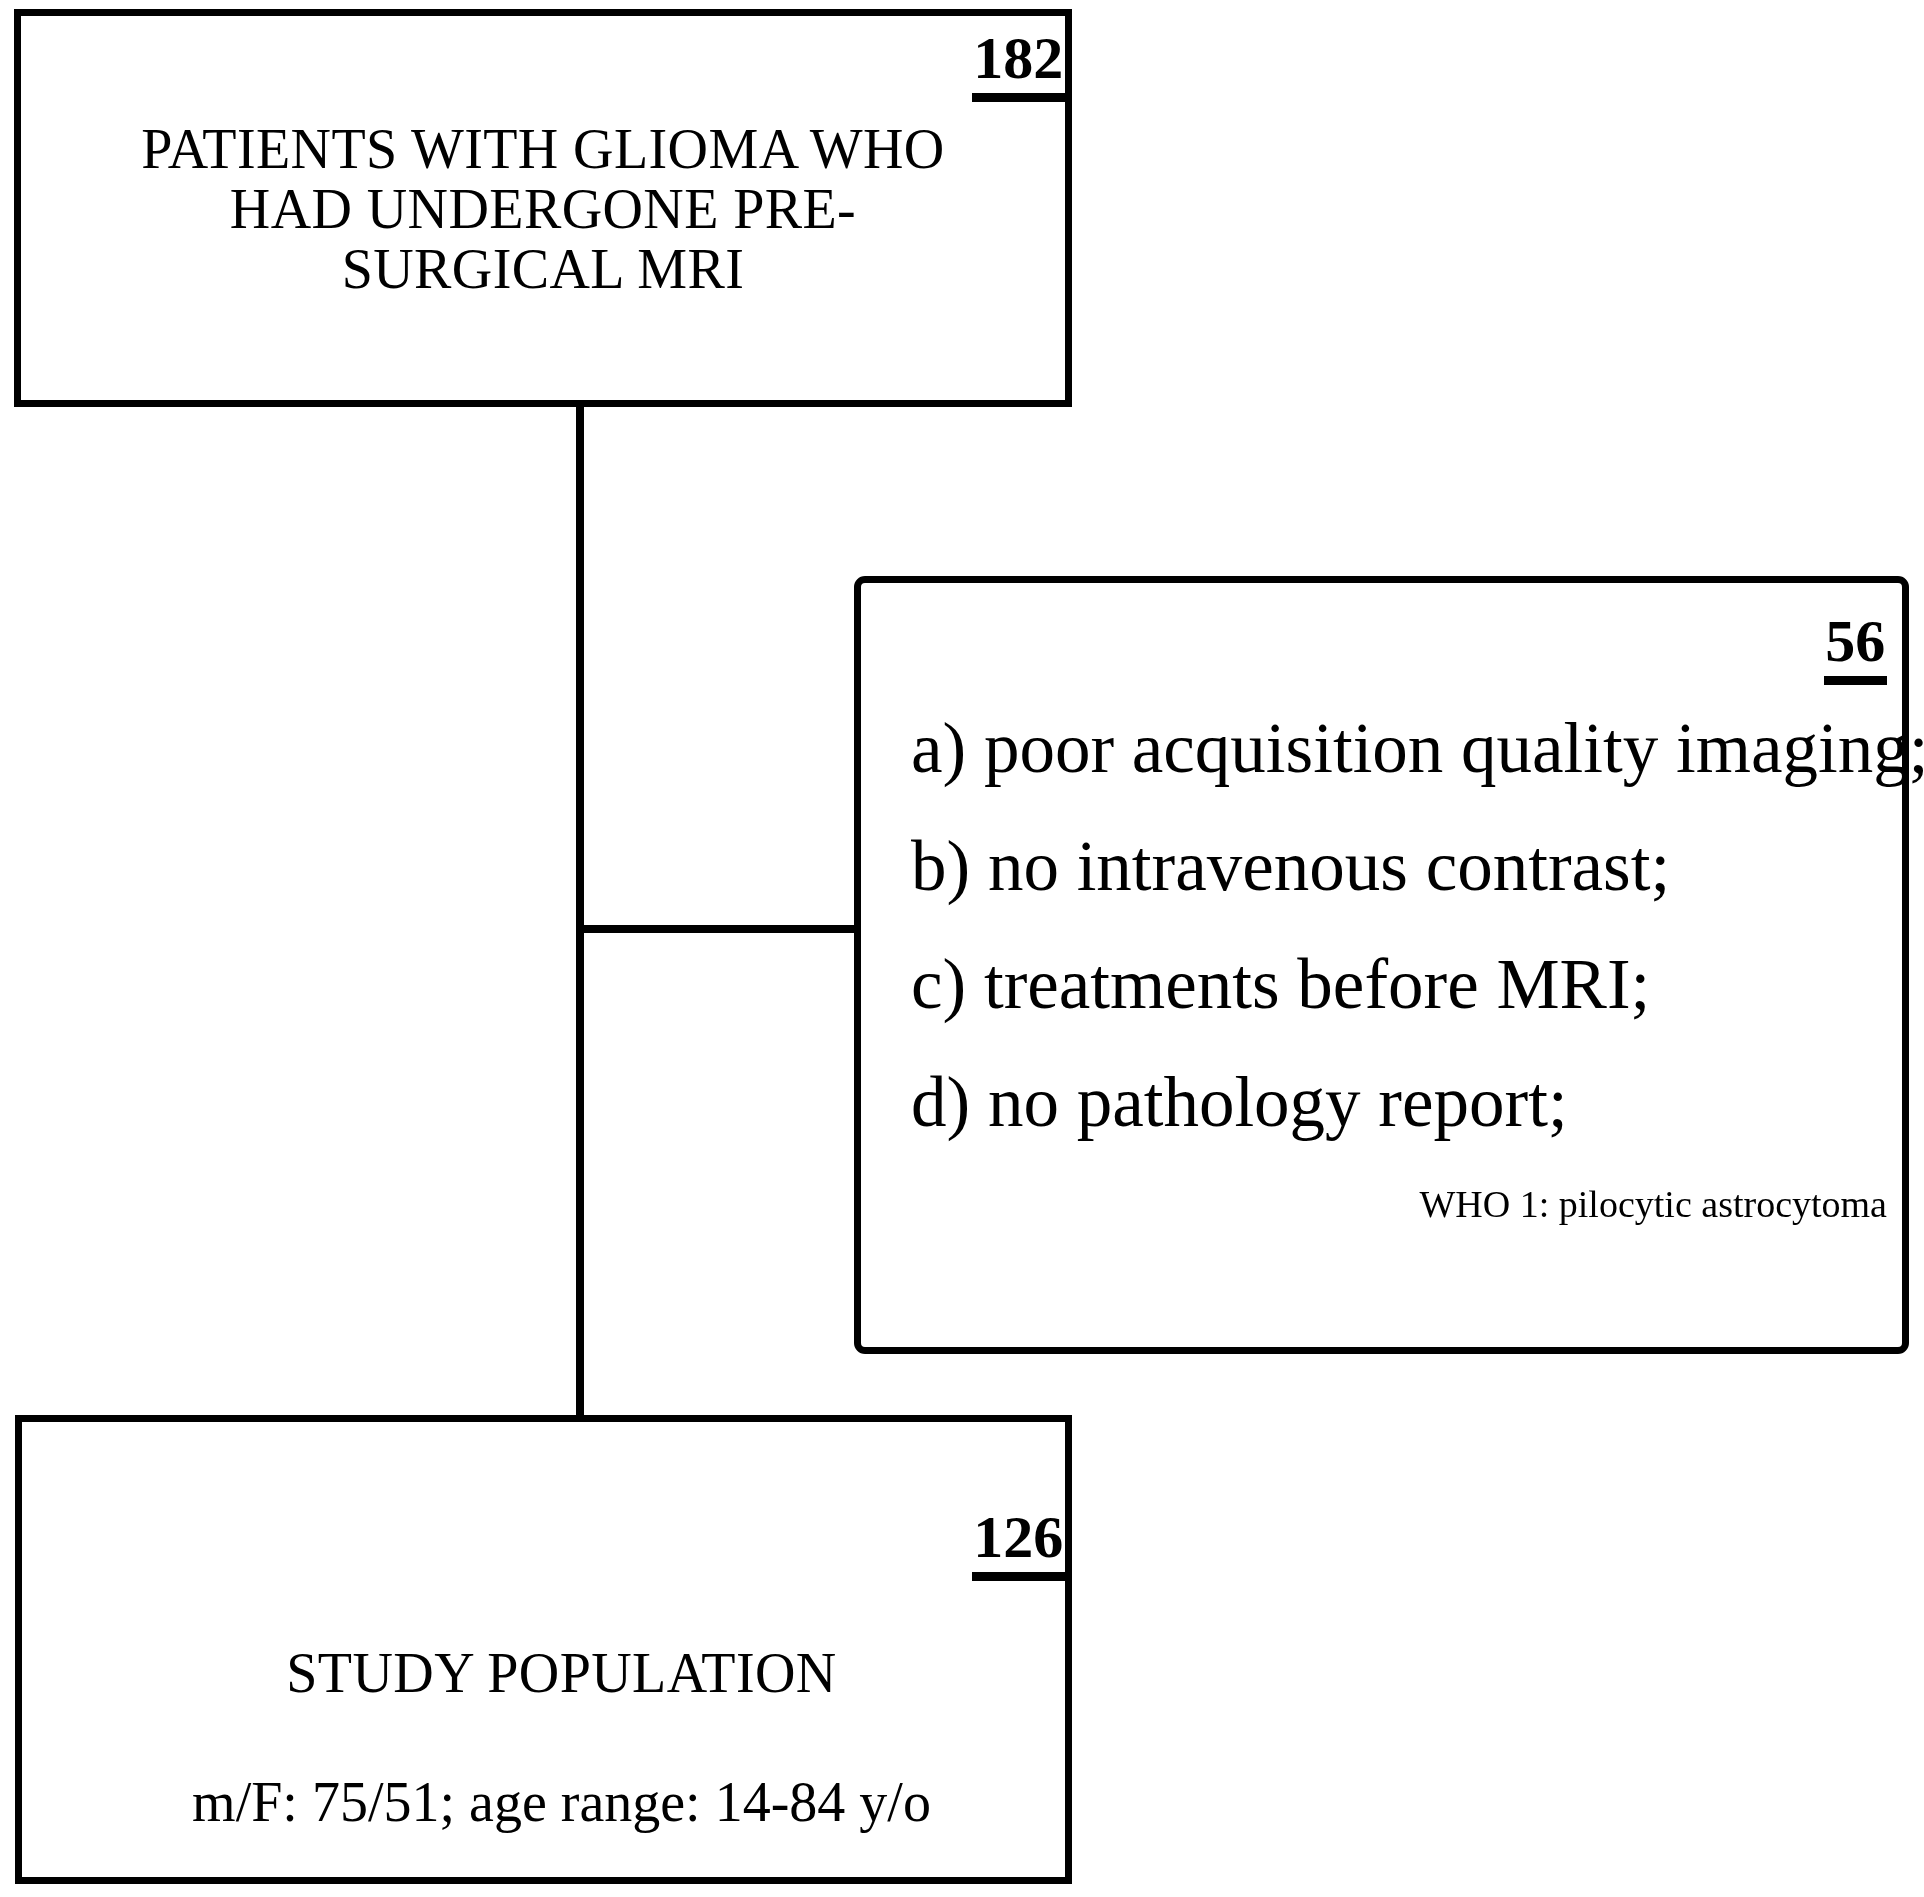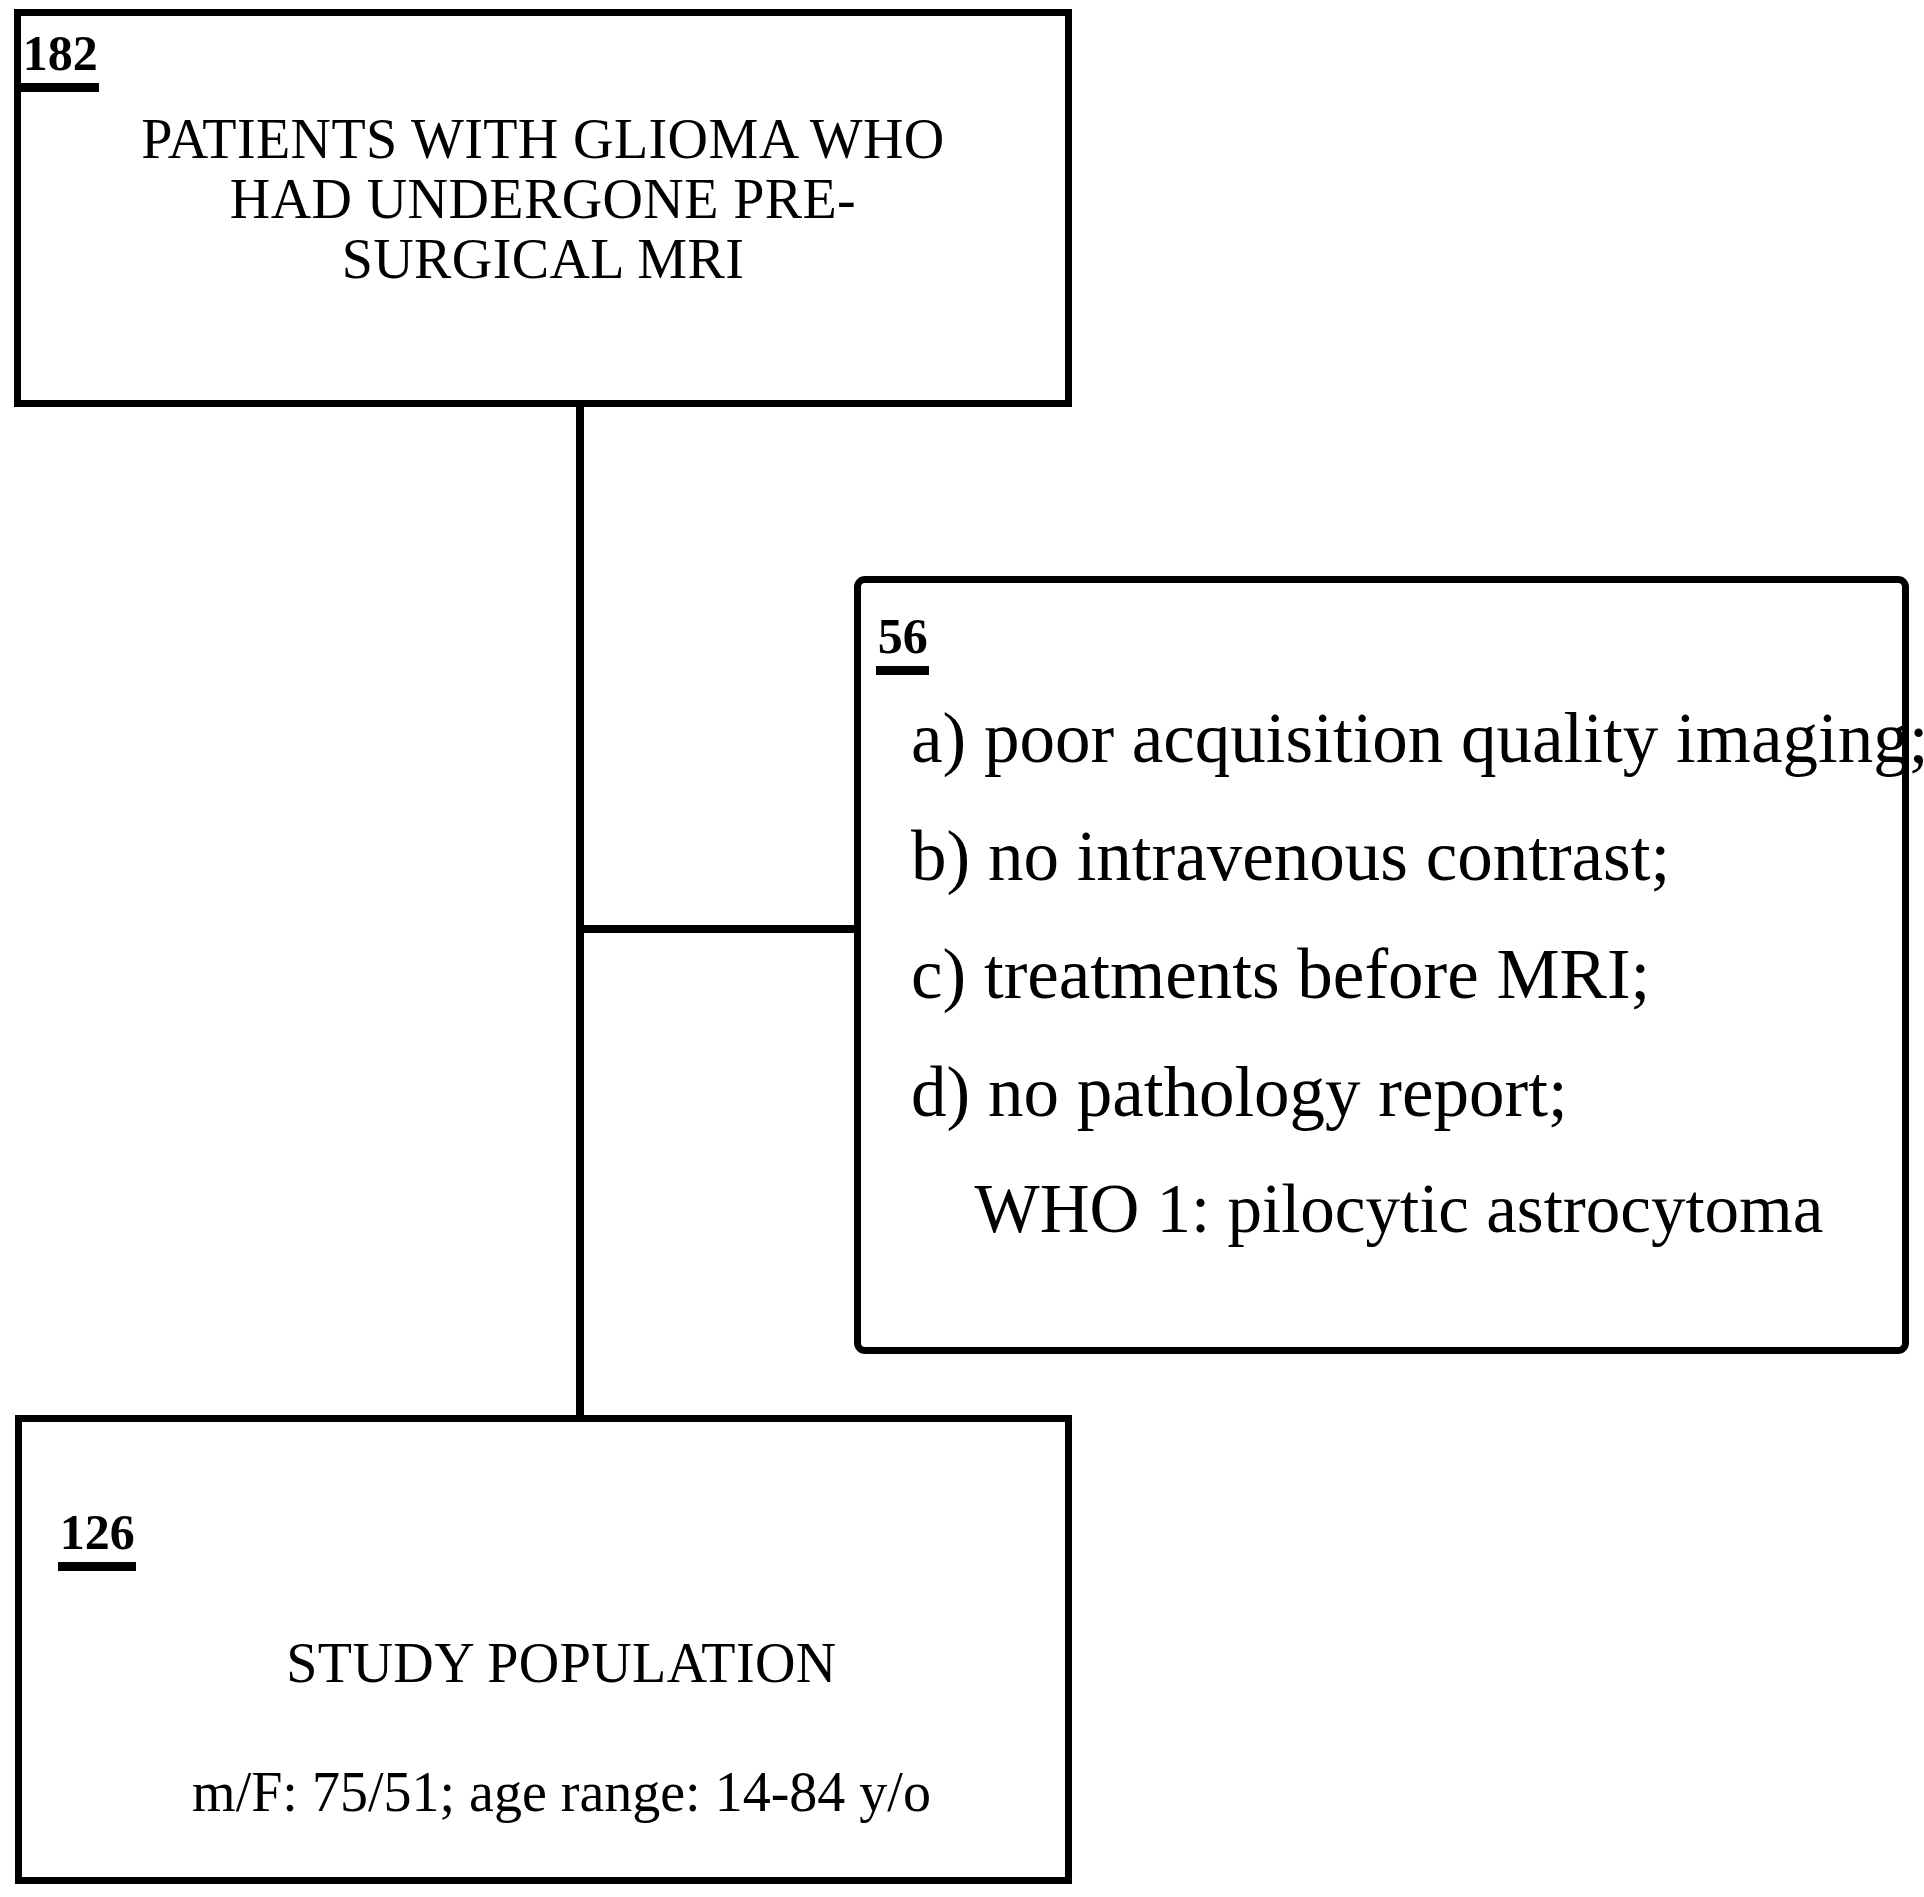--- a/index.html
+++ b/index.html
@@ -61,23 +61,23 @@
   #connector-horizontal {
     left: 576px;
     top: 925px;
     width: 284px;
     height: 7.5px;
   }
 
   
   .count {
     display: block;
-    text-align: left;
+    text-align: right;
     font-weight: bold;
-    font-size: 50px;
+    font-size: 60px;
     line-height: 1.0;
     letter-spacing: 0px;
   }
   .count span.num {
     display: inline-block;
     border-bottom: 9.1px solid #000000;
     padding: 0 1.7px 5px 1.7px;
   }
 
   .caps-line {
@@ -110,22 +110,22 @@
   .reason {
     display: block;
     text-align: left;
     font-size: 71px;
     line-height: 1.0;
     margin-bottom: 47px;
     white-space: nowrap;
   }
   .who-note {
     display: block;
-    text-align: center;
-    font-size: 69px;
+    text-align: right;
+    font-size: 38px;
     line-height: 1.0;
     margin-top: 42px;
     white-space: nowrap;
   }
 
   
   #box-study .inner {
     position: absolute;
     left: 0;
     right: 0;

